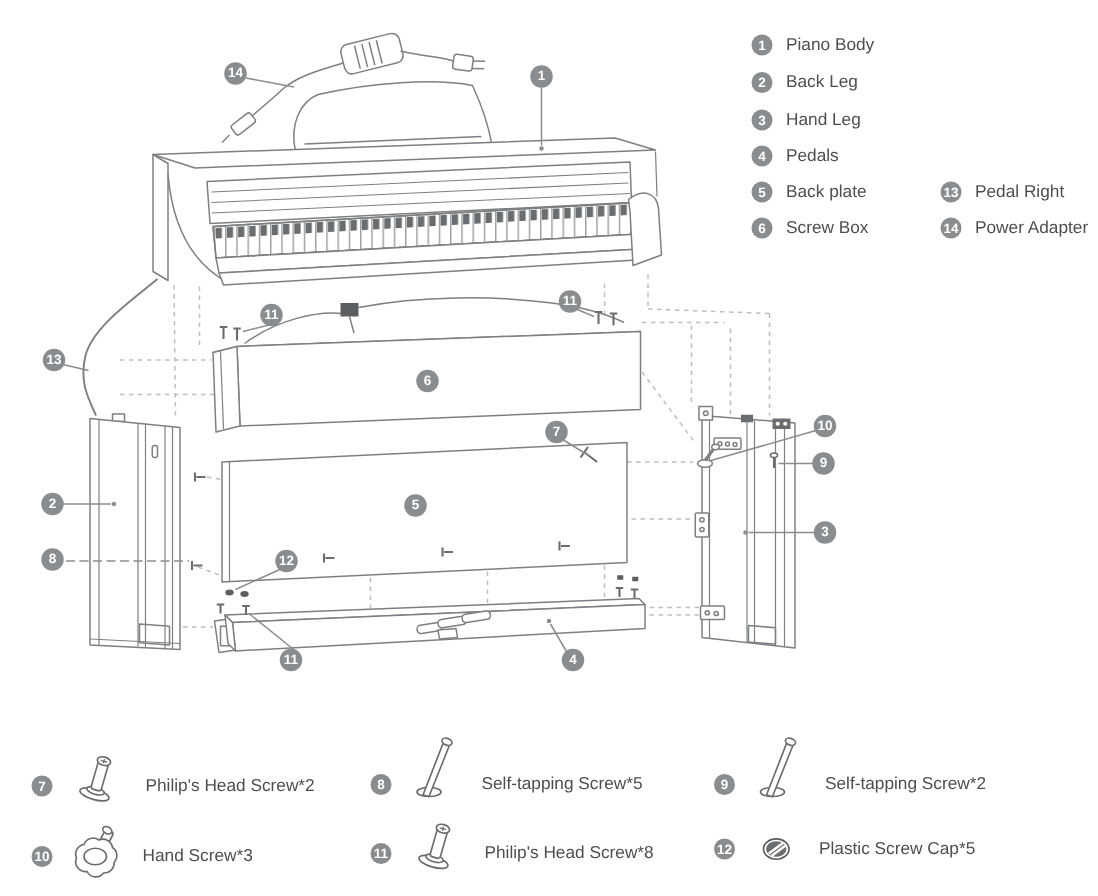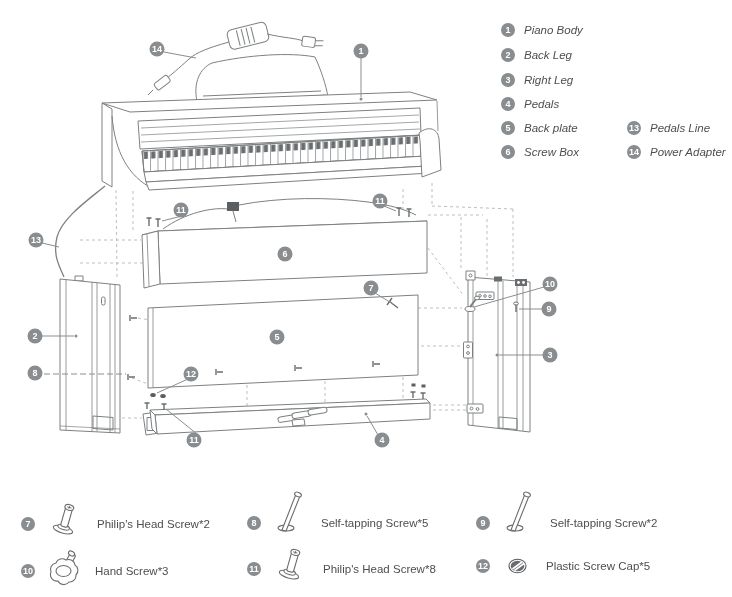--- a/index.html
+++ b/index.html
@@ -6,21 +6,21 @@
   .stage{position:relative;width:732px;height:597px;background:#fff;overflow:hidden;
          font-family:"Liberation Sans",sans-serif;color:#4c4e50;}
   svg.art{position:absolute;left:0;top:0;}
   .callout{position:absolute;width:15px;height:15px;border-radius:50%;background:#8a8d8f;
            color:#fff;font-size:9px;font-weight:bold;display:flex;align-items:center;
            justify-content:center;transform:translate(-50%,-50%);line-height:1;user-select:none;}
   .legend-item{position:absolute;display:flex;align-items:center;gap:9px;height:14px;}
   .legend-item .co{width:14px;height:14px;border-radius:50%;background:#8a8d8f;color:#fff;
            font-size:9px;font-weight:bold;display:flex;align-items:center;justify-content:center;
            flex:0 0 14px;line-height:1;}
-  .legend-item .lbl{font-size:11.5px;color:#4c4e50;white-space:nowrap;font-style:italic;}
+  .legend-item .lbl{font-size:11.5px;color:#4c4e50;white-space:nowrap;}
   .hw-item{position:absolute;display:flex;align-items:center;}
   .hw-item .co{width:14px;height:14px;border-radius:50%;background:#8a8d8f;color:#fff;
            font-size:9px;font-weight:bold;display:flex;align-items:center;justify-content:center;
            flex:0 0 14px;line-height:1;}
   .hw-item .icon{display:flex;align-items:center;justify-content:center;}
   .hw-item .lbl{font-size:11.5px;color:#4c4e50;white-space:nowrap;}
 </style>
 </head>
 <body>
 
@@ -248,37 +248,37 @@
     <div class="legend-item" style="left:501px;top:23px">
       <span class="co">1</span>
       <span class="lbl">Piano Body</span>
     </div>
     <div class="legend-item" style="left:501px;top:48px">
       <span class="co">2</span>
       <span class="lbl">Back Leg</span>
     </div>
     <div class="legend-item" style="left:501px;top:73px">
       <span class="co">3</span>
-      <span class="lbl">Right Leg</span>
+      <span class="lbl">Hand Leg</span>
     </div>
     <div class="legend-item" style="left:501px;top:97px">
       <span class="co">4</span>
       <span class="lbl">Pedals</span>
     </div>
     <div class="legend-item" style="left:501px;top:121px">
       <span class="co">5</span>
       <span class="lbl">Back plate</span>
     </div>
     <div class="legend-item" style="left:501px;top:145px">
       <span class="co">6</span>
       <span class="lbl">Screw Box</span>
     </div>
     <div class="legend-item" style="left:627px;top:121px">
       <span class="co">13</span>
-      <span class="lbl">Pedals Line</span>
+      <span class="lbl">Pedal Right</span>
     </div>
     <div class="legend-item" style="left:627px;top:145px">
       <span class="co">14</span>
       <span class="lbl">Power Adapter</span>
     </div>
   </div>
 
   <div>
 
     <div class="hw-item" style="left:21px;top:511px;gap:14px">

